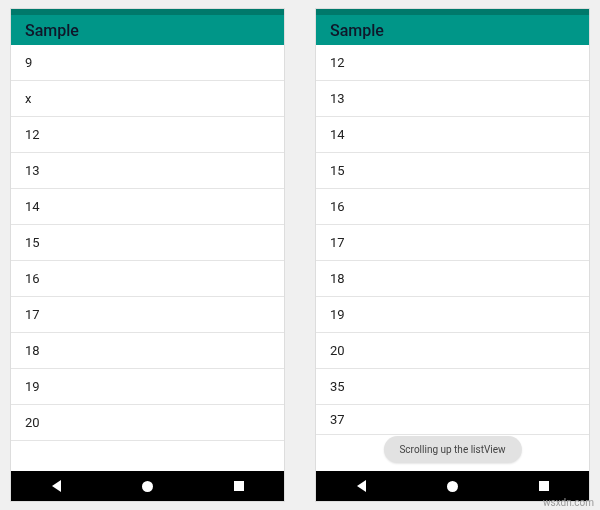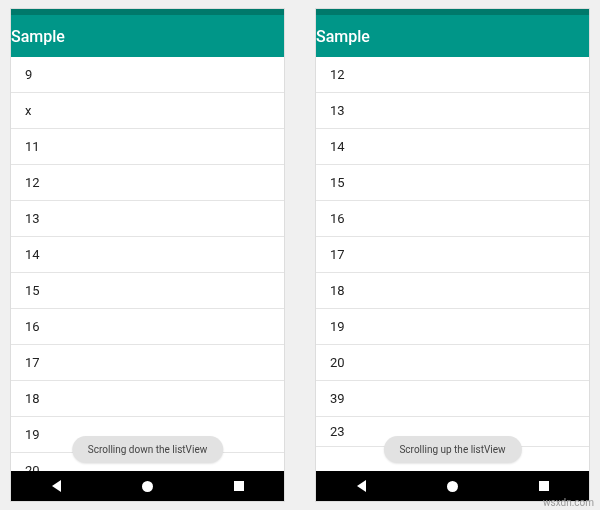--- a/index.html
+++ b/index.html
@@ -24,27 +24,28 @@
       display: flex;
       flex-direction: column;
       position: relative;
       overflow: hidden;
     }
     .status-bar {
       height: 6px;
       background: #00796b;
     }
     .app-bar {
-      height: 42px;
+      height: 30px;
       background: #009688;
-      color: #ffffff;
+      color: #0f172a;
       font-size: 16px;
       font-weight: 500;
       display: flex;
       align-items: center;
+      padding-left: 14px;
     }
     .list-container {
       flex: 1;
       overflow: hidden;
       background: #fff;
       position: relative;
     }
     .list-item {
       height: 36px;
       display: flex;
@@ -120,23 +121,20 @@
     <span>Sample</span>
   </div>
   <div class="list-container">
     <div class="list-item">
         <span>9</span>
       </div>
     <div class="list-item">
         <span>x</span>
       </div>
     <div class="list-item">
-        <span>11</span>
-      </div>
-    <div class="list-item">
         <span>12</span>
       </div>
     <div class="list-item">
         <span>13</span>
       </div>
     <div class="list-item">
         <span>14</span>
       </div>
     <div class="list-item">
         <span>15</span>
@@ -149,21 +147,20 @@
       </div>
     <div class="list-item">
         <span>18</span>
       </div>
     <div class="list-item">
         <span>19</span>
       </div>
     <div class="list-item">
         <span>20</span>
       </div>
-    <div class="toast"><span>Scrolling down the listView</span></div>
   </div>
   <div class="nav-bar">
     <div class="nav-icon">
         <div class="nav-triangle"></div>
       </div>
     <div class="nav-icon">
         <div class="nav-circle"></div>
       </div>
     <div class="nav-icon">
         <div class="nav-square"></div>
@@ -198,24 +195,24 @@
     <div class="list-item">
         <span>18</span>
       </div>
     <div class="list-item">
         <span>19</span>
       </div>
     <div class="list-item">
         <span>20</span>
       </div>
     <div class="list-item">
-        <span>39</span>
+        <span>35</span>
       </div>
     <div class="list-item list-item-short">
-        <span>23</span>
+        <span>37</span>
       </div>
     <div class="toast"><span>Scrolling up the listView</span></div>
   </div>
   <div class="nav-bar">
     <div class="nav-icon">
         <div class="nav-triangle"></div>
       </div>
     <div class="nav-icon">
         <div class="nav-circle"></div>
       </div>

